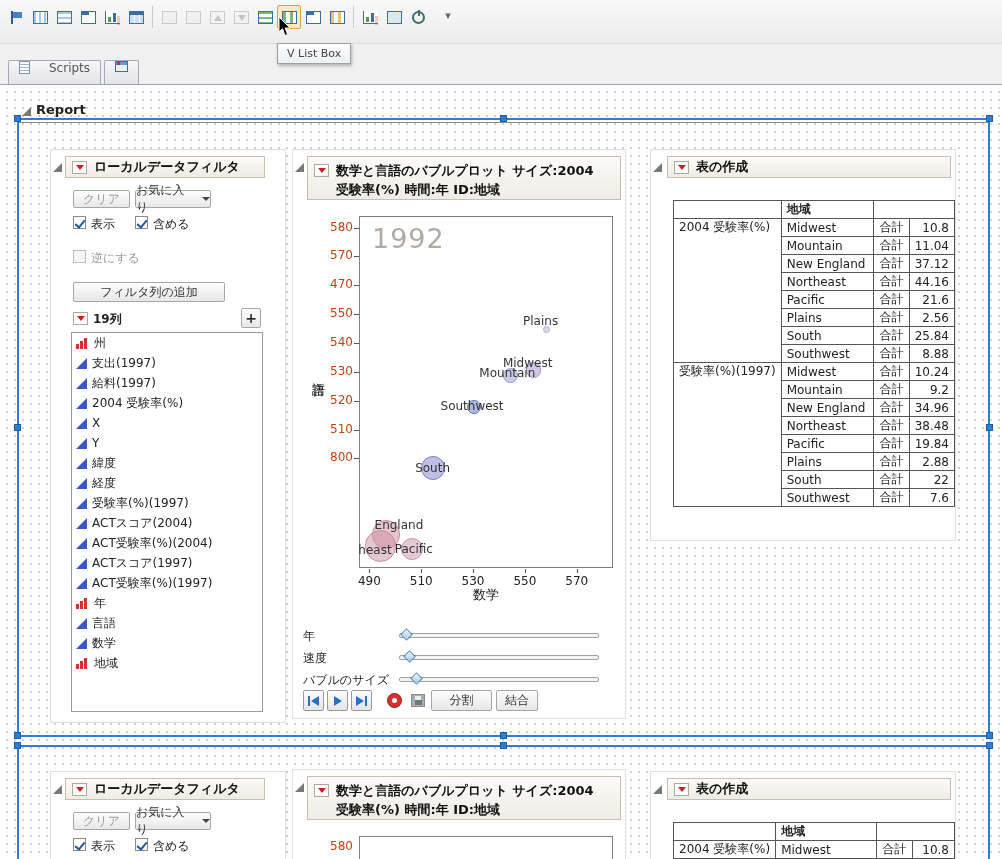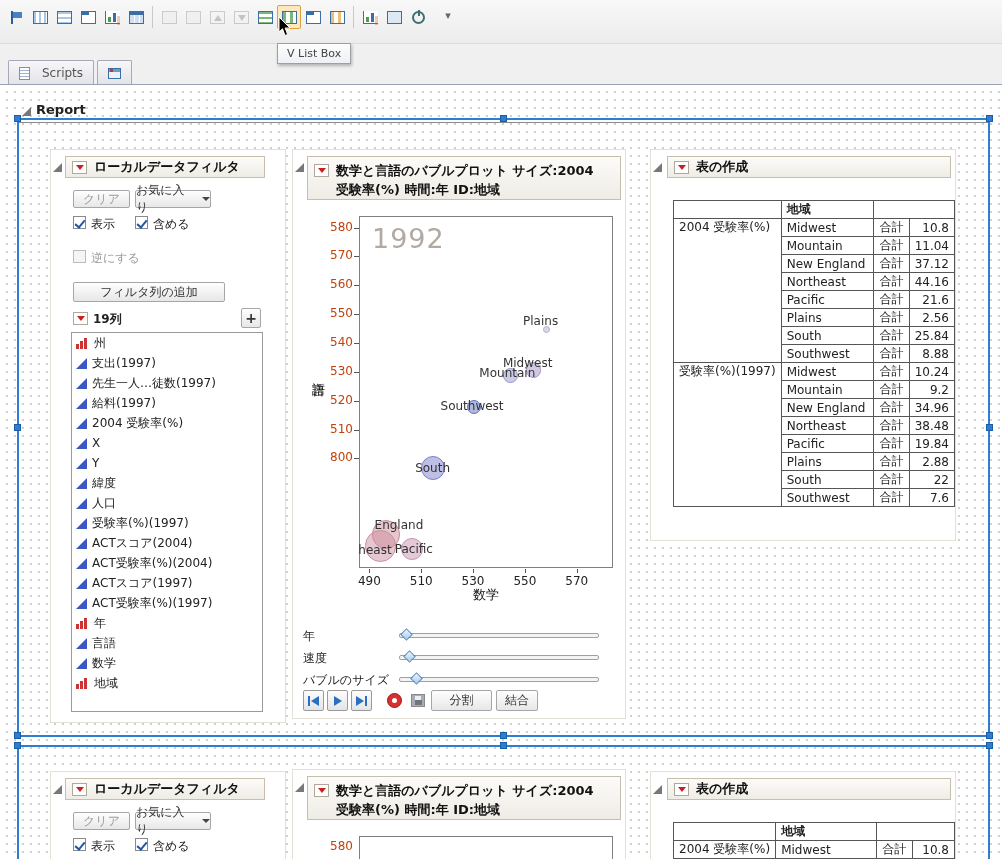--- a/index.html
+++ b/index.html
@@ -37,21 +37,21 @@
   .pt-collist{border:1px solid #3a6ea5;background:repeating-linear-gradient(90deg,#e8c078 0 3px,#fff 3px 7px)}
   .pt-boxblue{border:1px solid #3a6ea5;background:#dce8f4}
   .pt-power{border:2px solid #3d7070;border-radius:50%;width:13px;height:13px}
   .pt-power::after{content:"";position:absolute;left:4px;top:-3px;width:2px;height:6px;background:#3d7070}
 
   #cursor{position:absolute;left:278px;top:16px;z-index:60}
   #tooltip{position:absolute;left:277px;top:43px;z-index:55;padding:3px 9px;background:linear-gradient(#fdfdfd,#edf0f5);border:1px solid #9f9f9f;font-size:11px;color:#444;box-shadow:1px 2px 3px rgba(0,0,0,.25);white-space:nowrap}
 
   
   #tabbar{position:absolute;left:0;top:55px;width:1002px;height:30px;display:flex;align-items:flex-end;padding-left:8px;background:#f0f0f0}
-  .tab{display:flex;align-items:center;gap:12px;height:25px;padding:0 10px;border:1px solid #a8a8b8;border-bottom:none;background:linear-gradient(#f7f7f9,#e2e2e8);margin-right:3px;border-radius:2px 2px 0 0;color:#555;cursor:default}
+  .tab{display:flex;align-items:flex-start;gap:19px;height:25px;padding:0 10px;border:1px solid #a8a8b8;border-bottom:none;background:linear-gradient(#f7f7f9,#e2e2e8);margin-right:3px;border-radius:2px 2px 0 0;color:#555;cursor:default}
   .tab.active{height:30px;background:#fff;color:#151515;border-color:#8a9ab8;position:relative;z-index:5}
   .script-ic{width:11px;height:13px;border:1px solid #8090a8;background:repeating-linear-gradient(#fff 0 2px,#9db4cc 2px 3px);display:inline-block}
   .module-ic{width:13px;height:11px;border:1px solid #3a6ea5;background:#eaf2fa;position:relative;display:inline-block}
   .module-ic::before{content:"";position:absolute;left:0;top:0;right:0;height:3px;background:#6a9ad0}
   .module-ic::after{content:"";position:absolute;left:1px;top:0;width:3px;height:3px;background:#cc3333}
 
   
   #canvas{position:absolute;left:0;top:84px;width:1002px;height:775px;background:#fff;border-top:1px solid #9aa2b8;background-image:radial-gradient(#d0d0d0 1px,transparent 1.2px);background-size:8px 8px;background-position:3px 3px;overflow:hidden}
 
   .disc{width:0;height:0;border-left:9px solid transparent;border-bottom:9px solid #787878;position:absolute}
@@ -252,45 +252,41 @@
               <i></i>
             </span>
             <span class="col-label">州</span>
           </div>
           <div class="col-item">
             <span class="ic-cont"></span>
             <span class="col-label">支出(1997)</span>
           </div>
           <div class="col-item">
             <span class="ic-cont"></span>
-            <span class="col-label">先生一人…徒数(1997)</span>
-          </div>
-          <div class="col-item">
-            <span class="ic-cont"></span>
             <span class="col-label">給料(1997)</span>
           </div>
           <div class="col-item">
             <span class="ic-cont"></span>
             <span class="col-label">2004 受験率(%)</span>
           </div>
           <div class="col-item">
             <span class="ic-cont"></span>
             <span class="col-label">X</span>
           </div>
           <div class="col-item">
             <span class="ic-cont"></span>
             <span class="col-label">Y</span>
           </div>
           <div class="col-item">
             <span class="ic-cont"></span>
             <span class="col-label">緯度</span>
           </div>
           <div class="col-item">
             <span class="ic-cont"></span>
-            <span class="col-label">人口</span>
+            <span class="col-label">経度</span>
           </div>
           <div class="col-item">
             <span class="ic-cont"></span>
             <span class="col-label">受験率(%)(1997)</span>
           </div>
           <div class="col-item">
             <span class="ic-cont"></span>
             <span class="col-label">ACTスコア(2004)</span>
           </div>
           <div class="col-item">
@@ -339,21 +335,21 @@
         <span style="display:flex;flex-direction:column">
           <span class="t">数学と言語のバブルプロット サイズ:2004</span>
           <span class="t">受験率(%) 時間:年 ID:地域</span>
         </span>
       </div>
 
       <div id="ylab">言語</div>
       <div style="position:absolute;left:28px;top:66px;width:32px;height:352px">
           <div class="ytick" style="top: 3.54098px;">580</div>
           <div class="ytick" style="top: 32.3934px;">570</div>
-          <div class="ytick" style="top: 61.2459px;">560</div>
+          <div class="ytick" style="top: 61.2459px;">470</div>
           <div class="ytick" style="top: 90.0984px;">550</div>
           <div class="ytick" style="top: 118.951px;">540</div>
           <div class="ytick" style="top: 147.803px;">530</div>
           <div class="ytick" style="top: 176.656px;">520</div>
           <div class="ytick" style="top: 205.508px;">510</div>
           <div class="ytick" style="top: 234.361px;">800</div>
         </div>
       <div style="position:absolute;left:61px;top:66px;width:5px;height:352px">
           <div class="ymark" style="top: 11.541px;"></div>
           <div class="ymark" style="top: 40.3934px;"></div>

